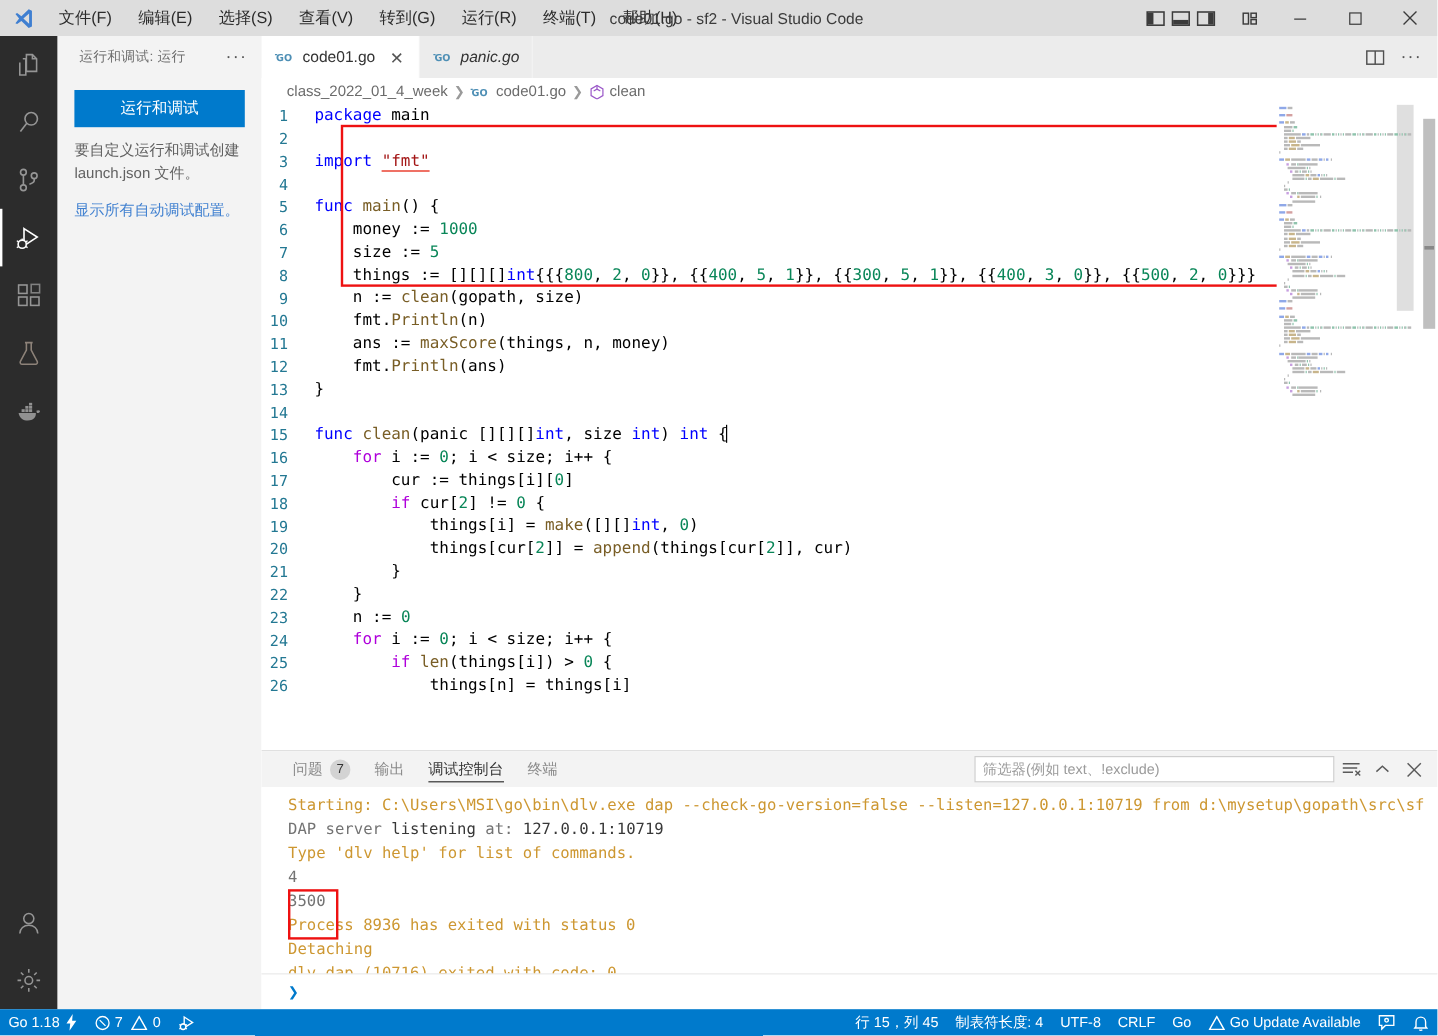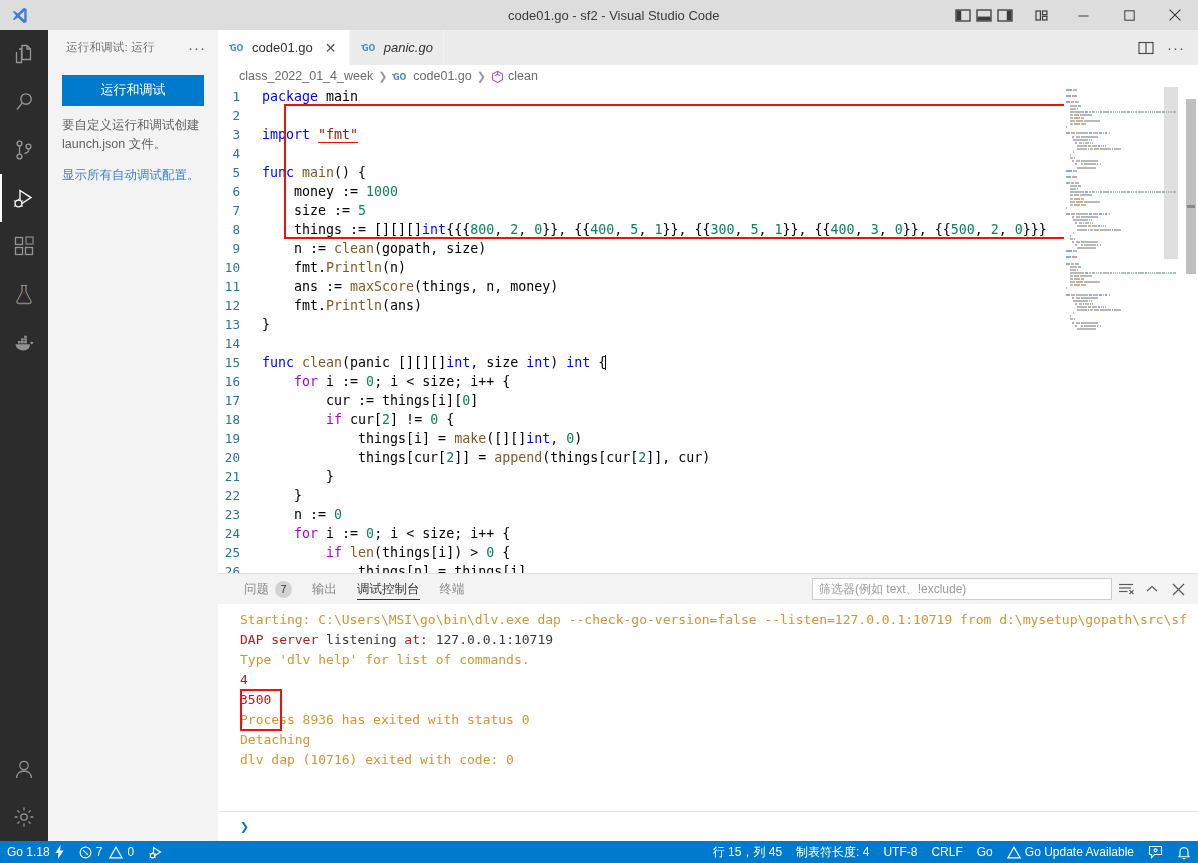--- a/index.html
+++ b/index.html
@@ -119,21 +119,21 @@
 
   
   .minimap { width: 120px; flex: 0 0 120px; position: relative; background: #fff; overflow:hidden; }
   .mm-line { position: absolute; height: 2px; border-radius: 0; }
   .mm-slider { position: absolute; right: 14px; width: 16px; background: #d4d4d4; opacity:.75; }
   .scrollbar-col { width: 14px; flex: 0 0 14px; position: relative; background: #fff; }
   .sb-thumb { position: absolute; left: 2px; width: 10px; background: #bfbfbf; }
   .sb-mark { position: absolute; left: 3px; width: 8px; height: 3px; background: #888; }
 
   
-  .panel { flex: 0 0 auto; height: 268px; display: flex; flex-direction: column; background: #fff; border-top: 1px solid #e0e0e0; }
+  .panel { flex: 0 0 auto; height: 216px; display: flex; flex-direction: column; background: #fff; border-top: 1px solid #e0e0e0; }
   .panel-tabs { height: 30px; flex: 0 0 30px; display: flex; align-items: stretch; background:#f3f3f3; padding-left: 16px; }
   .ptab {
     display: flex; align-items: center; gap: 6px; padding: 0 10px; font-size: 12.5px;
     color: #8a8a8a; position: relative; cursor: pointer;
   }
   .ptab.active { color: #333; }
   .ptab.active::after {
     content:""; position:absolute; left:10px; right:10px; bottom:4px; height:1px; background:#333;
   }
   .pbadge {
@@ -147,21 +147,21 @@
   }
   .pact { width: 24px; height: 24px; display: flex; align-items: center; justify-content: center; color: #616161; }
 
   .console {
     flex: 1 1 auto; position: relative; overflow: hidden;
     font-family: "DejaVu Sans Mono", monospace; font-size: 13px; line-height: 20px;
     padding: 6px 0 0 22px; background: #fff;
   }
   .conline { white-space: pre; height: 20px; }
   .c-orange { color: #cd9731; }
-  .c-blue  { color: #b91c1c; }
+  .c-blue  { color: #737373; }
   .c-dark  { color: #383838; }
   .repl-row { height: 30px; flex: 0 0 30px; border-top: 1px solid #e7e7e7; display: flex; align-items: center; padding-left: 22px; }
   .repl-caret { color: #007acc; font-family: "DejaVu Sans Mono", monospace; font-size: 15px; font-weight: bold; }
 
   
   .statusbar {
     height: 22px; flex: 0 0 22px; background: #007acc; color: #fff;
     display: flex; align-items: center; font-size: 12px;
   }
   .sb-item { display: flex; align-items: center; gap: 4px; padding: 0 7px; height: 22px; white-space: nowrap; }
@@ -171,20 +171,30 @@
 </head>
 <body>
 
 <div id="app">
 
   <div class="titlebar">
     <div class="vscode-logo">
       <svg width="19" height="19" viewBox="0 0 24 24">
         <path d="M17.6 2.2 9.9 9.6 5.4 6.2 3.6 7.1l3.9 4.9-3.9 4.9 1.8.9 4.5-3.4 7.7 7.4 3.4-1.5V3.7l-3.4-1.5zm.4 4.3v11l-6-5.5 6-5.5z" fill="#3f7fd1"></path>
       </svg>
+    </div>
+    <div class="menu">
+      <div class="menu-item">文件(F)</div>
+      <div class="menu-item">编辑(E)</div>
+      <div class="menu-item">选择(S)</div>
+      <div class="menu-item">查看(V)</div>
+      <div class="menu-item">转到(G)</div>
+      <div class="menu-item">运行(R)</div>
+      <div class="menu-item">终端(T)</div>
+      <div class="menu-item">帮助(H)</div>
     </div>
     <div class="win-title">code01.go - sf2 - Visual Studio Code</div>
     <div class="title-right">
       <div class="layout-icons">
         <div>
           <svg width="16" height="15" viewBox="0 0 16 15">
               <rect x="1" y="2" width="14" height="11" fill="none" stroke="#3b3b3b" stroke-width="1.3"></rect>
               <rect x="1.6" y="2.6" width="4.6" height="9.8" fill="#3b3b3b"></rect>
             </svg>
         </div>

